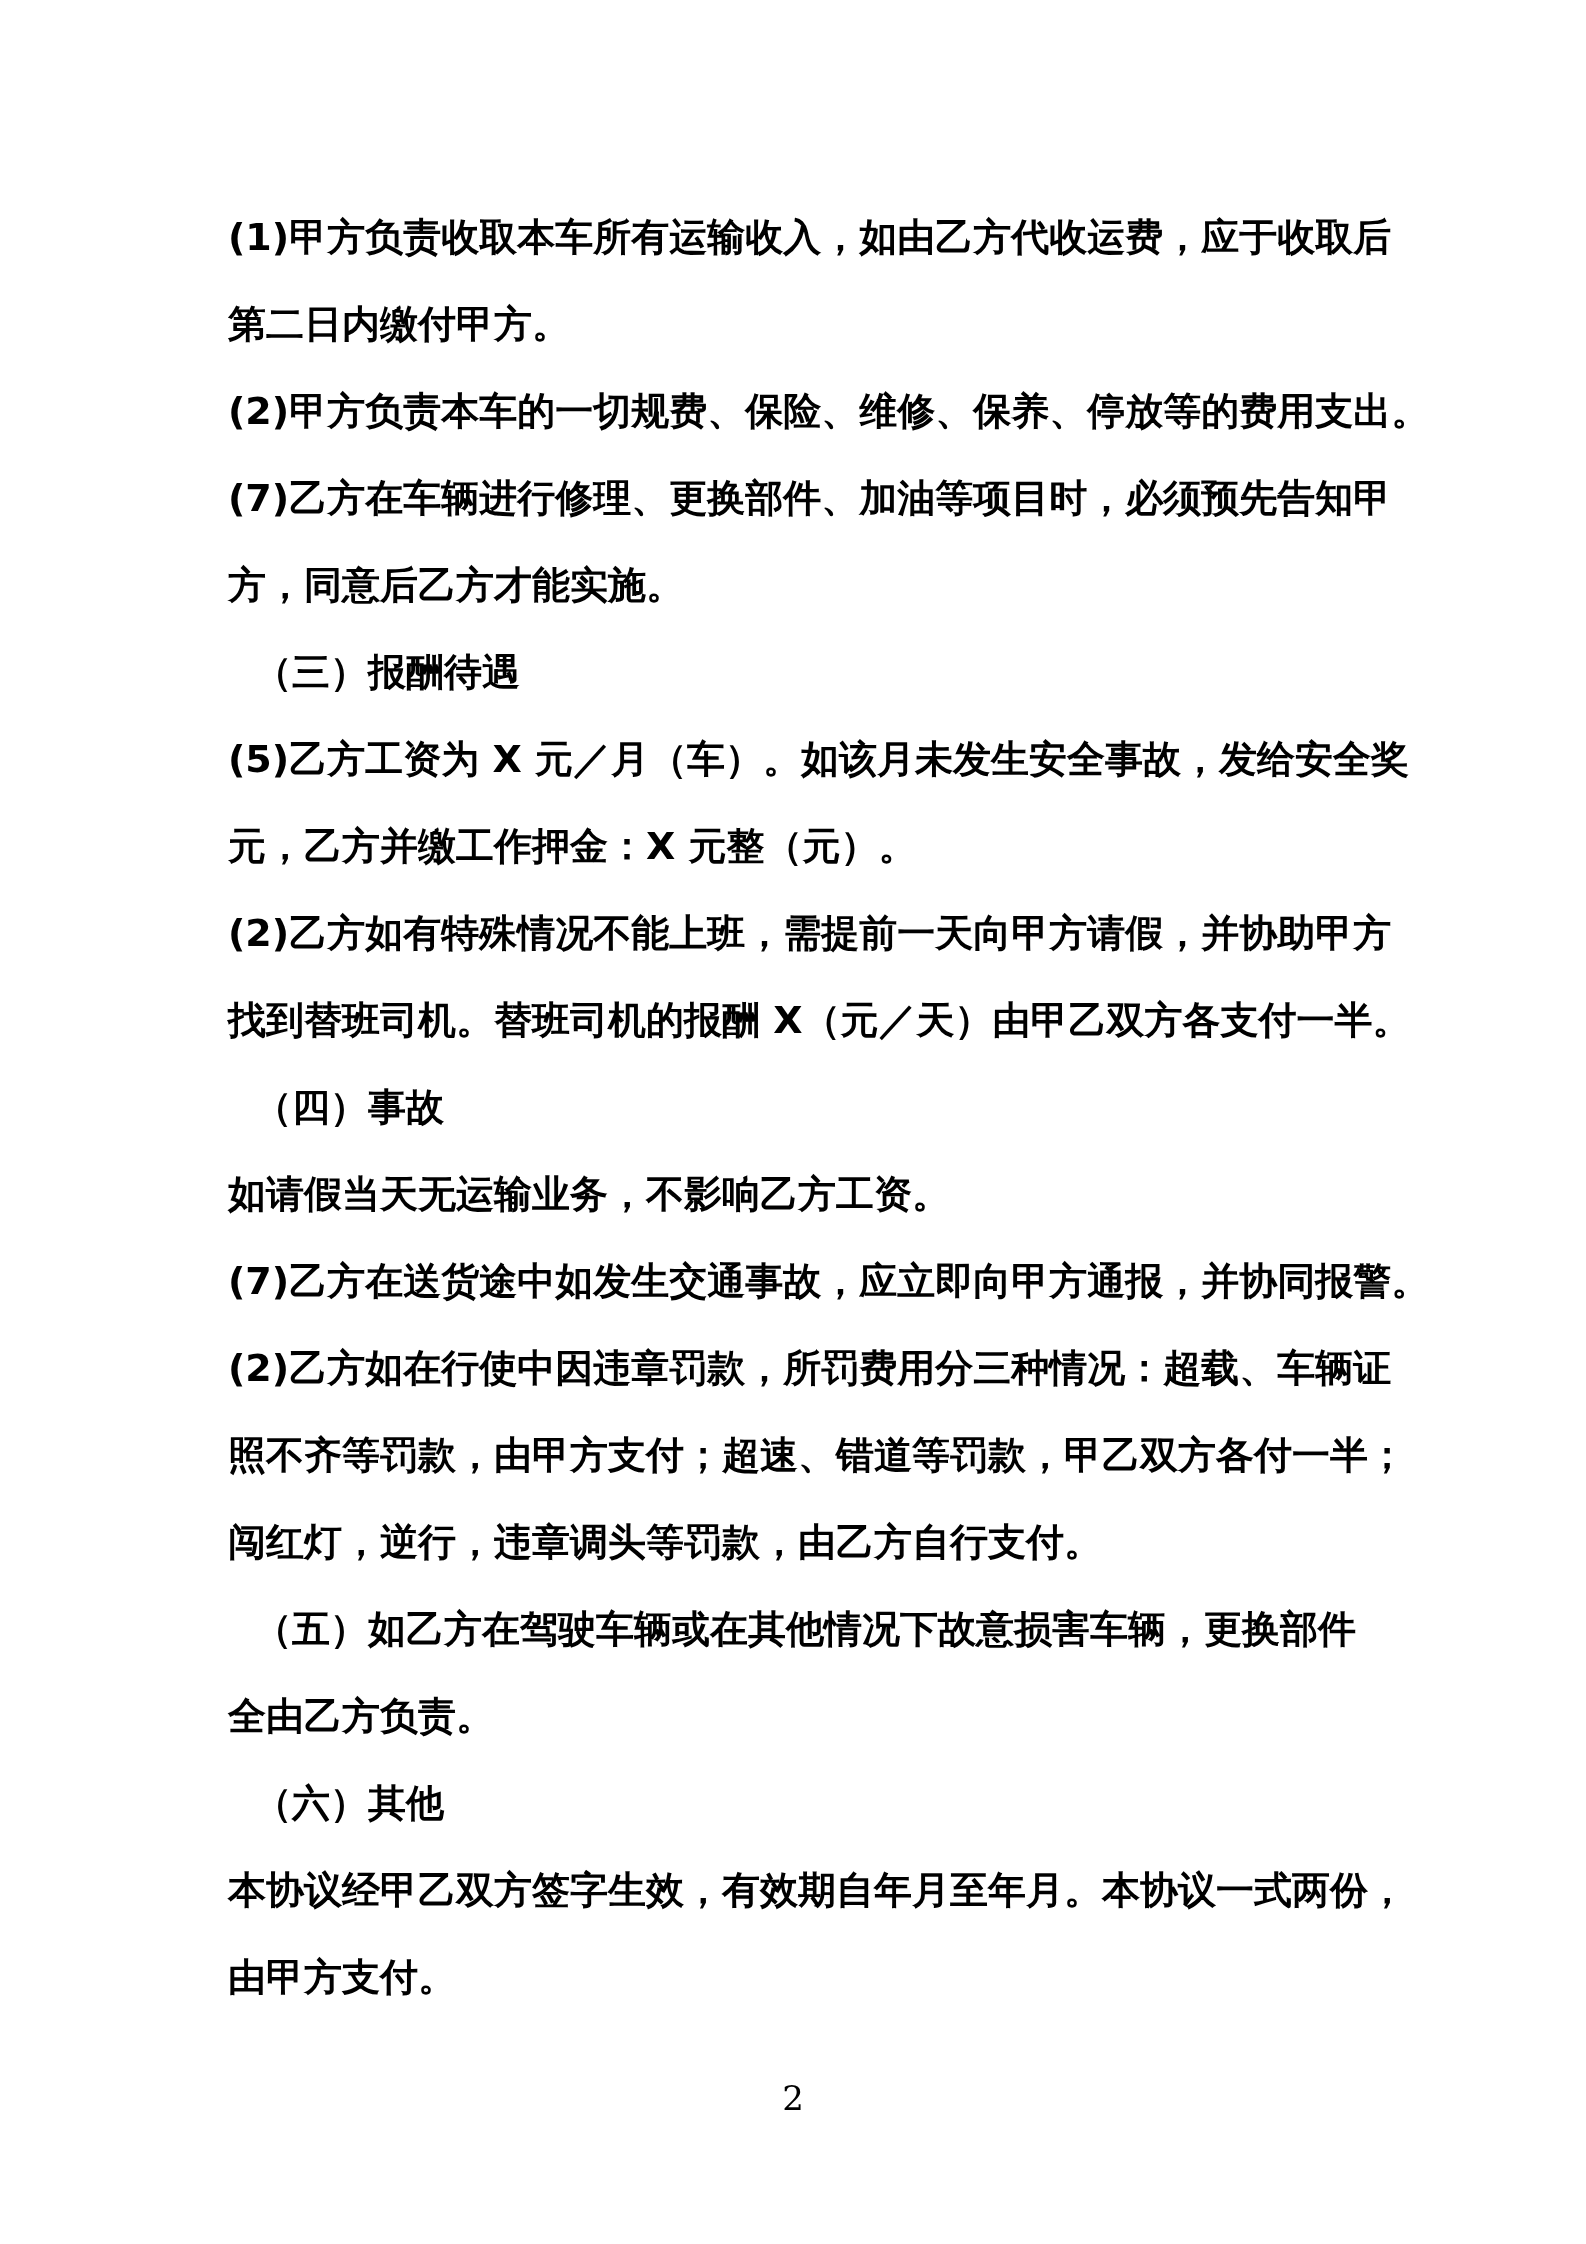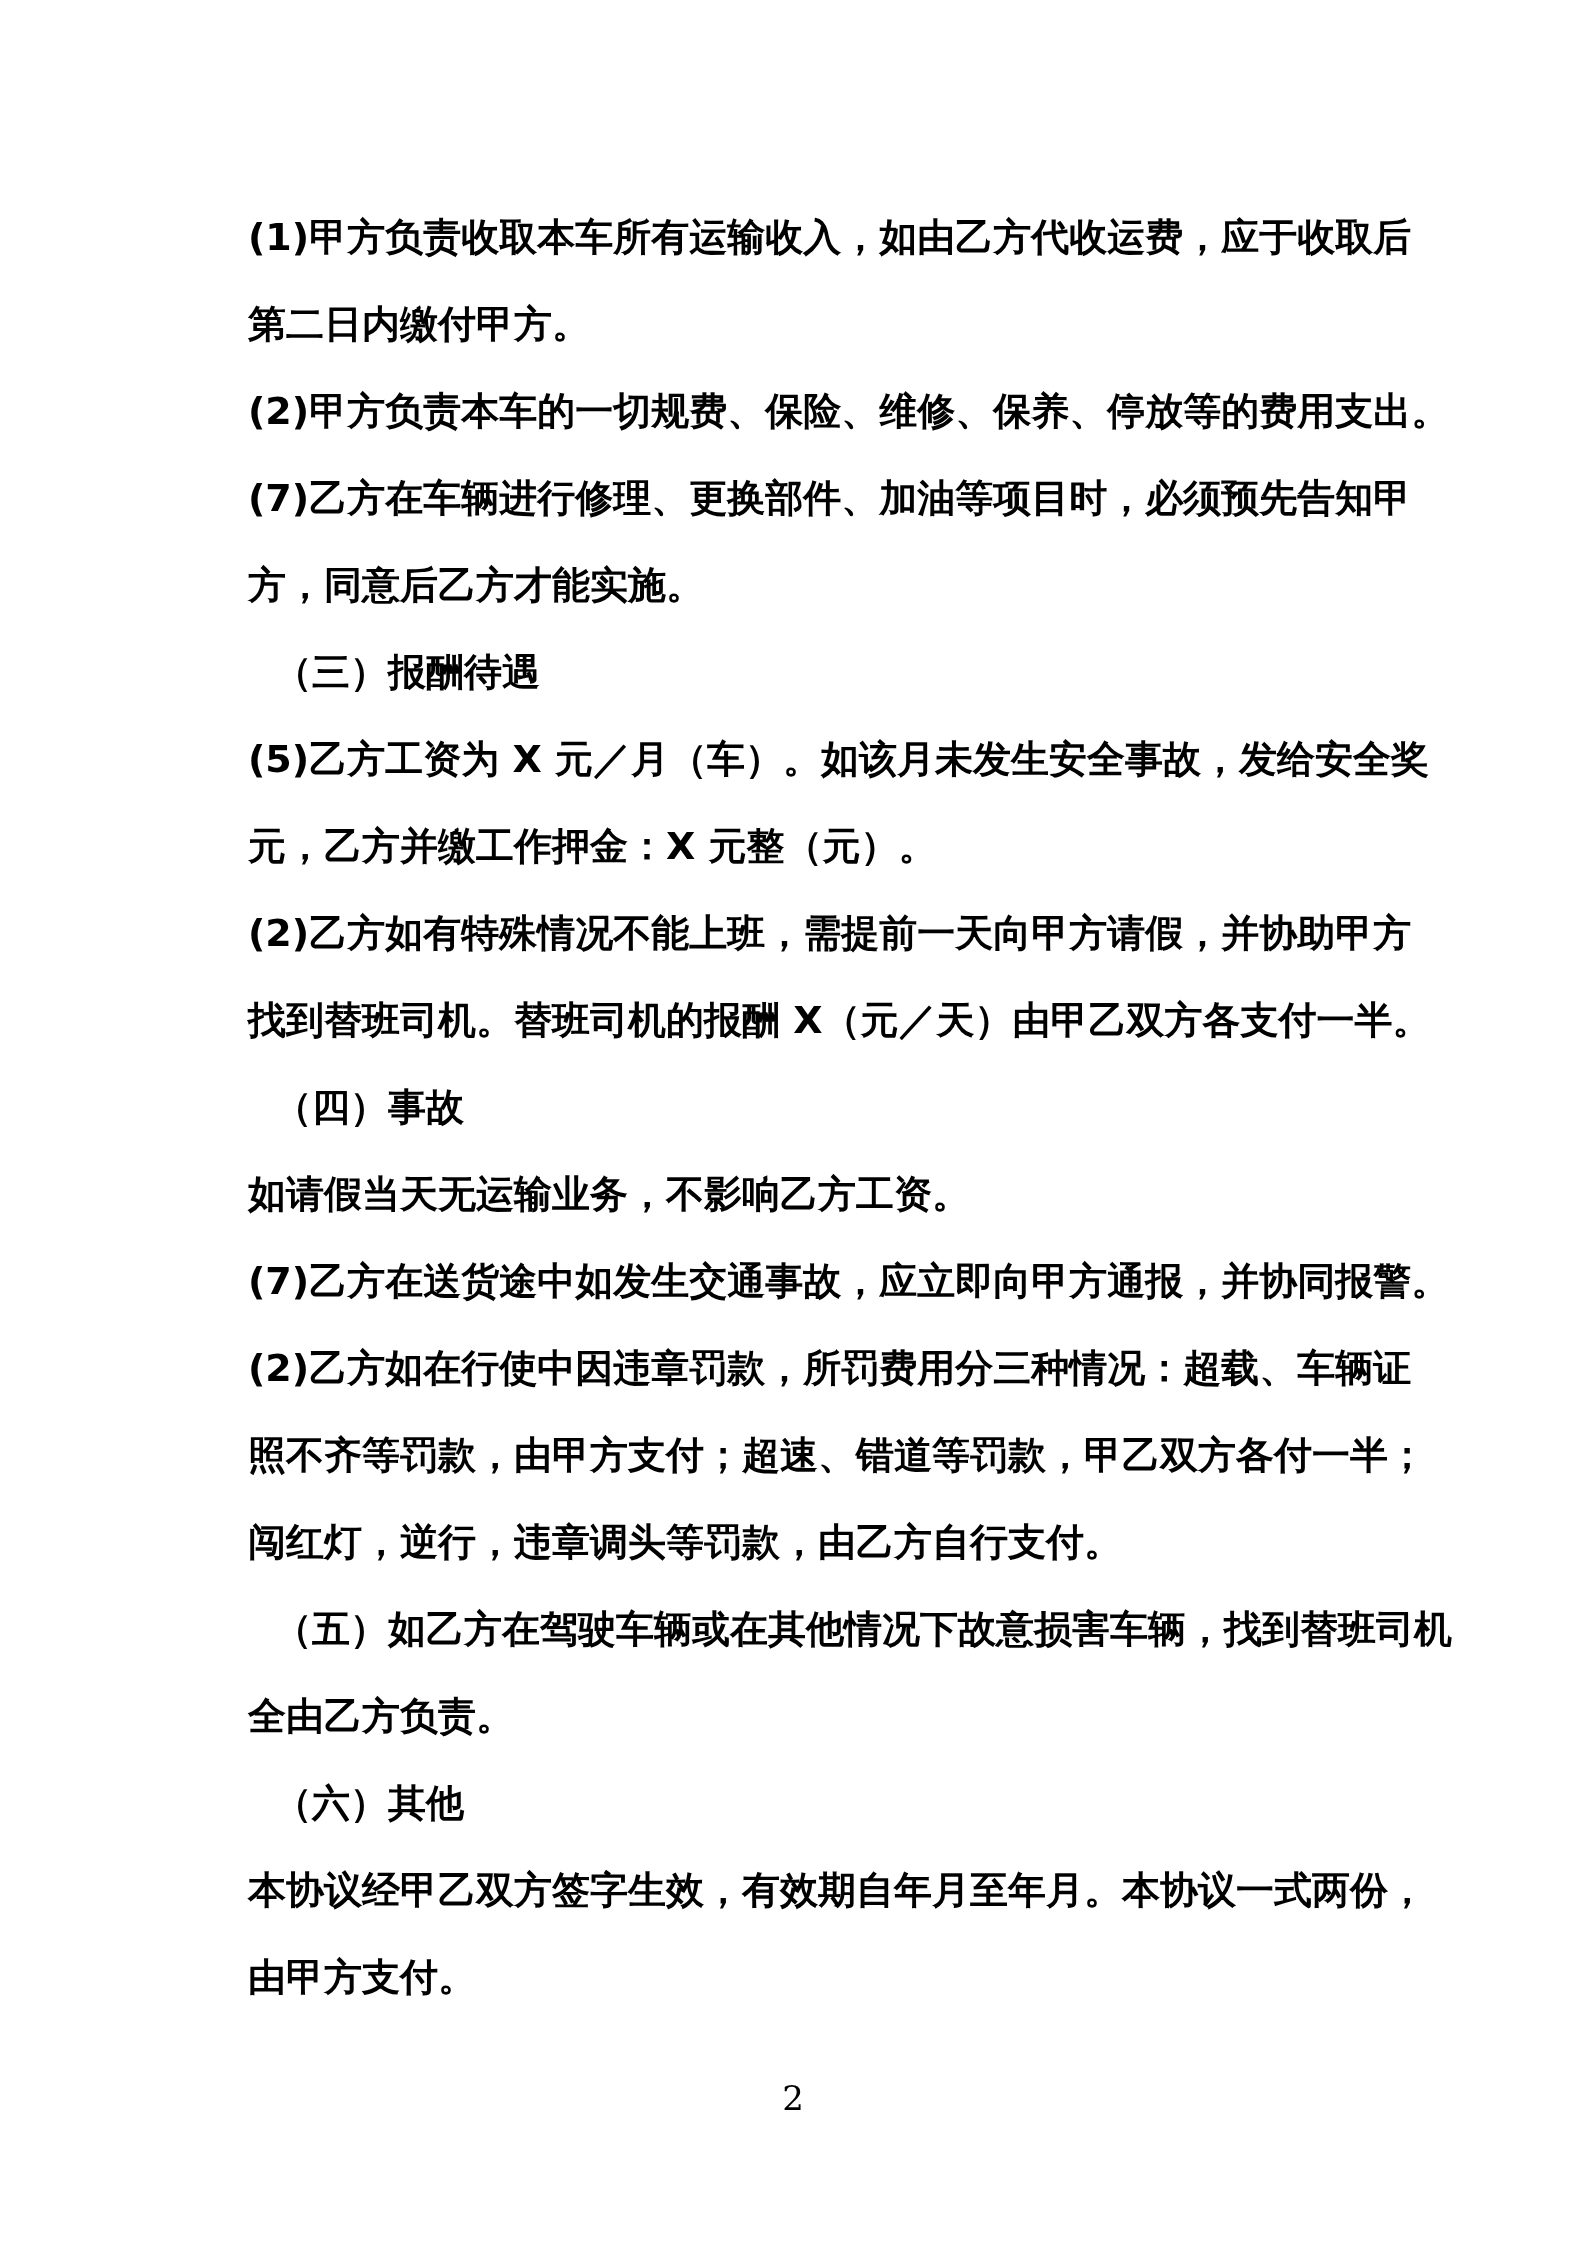--- a/index.html
+++ b/index.html
@@ -11,21 +11,21 @@
     position: relative;
     width: 1586px;
     height: 2244px;
     background: #ffffff;
     color: #000000;
     font-family: "DejaVu Sans", "Liberation Sans", sans-serif;
     overflow: hidden;
   }
   .text-block {
     position: absolute;
-    left: 248px;
+    left: 228px;
     top: 194px;
     width: 1112px;
   }
   .line {
     height: 87px;
     line-height: 87px;
     font-size: 38px;
     font-weight: 600;
     letter-spacing: 0px;
     white-space: nowrap;
@@ -60,20 +60,20 @@
     <div class="line">(5)乙方工资为 X 元／月（车）。如该月未发生安全事故，发给安全奖</div>
     <div class="line">元，乙方并缴工作押金：X 元整（元）。</div>
     <div class="line">(2)乙方如有特殊情况不能上班，需提前一天向甲方请假，并协助甲方</div>
     <div class="line">找到替班司机。替班司机的报酬 X（元／天）由甲乙双方各支付一半。</div>
     <div class="line indent">（四）事故</div>
     <div class="line">如请假当天无运输业务，不影响乙方工资。</div>
     <div class="line">(7)乙方在送货途中如发生交通事故，应立即向甲方通报，并协同报警。</div>
     <div class="line">(2)乙方如在行使中因违章罚款，所罚费用分三种情况：超载、车辆证</div>
     <div class="line">照不齐等罚款，由甲方支付；超速、错道等罚款，甲乙双方各付一半；</div>
     <div class="line">闯红灯，逆行，违章调头等罚款，由乙方自行支付。</div>
-    <div class="line indent">（五）如乙方在驾驶车辆或在其他情况下故意损害车辆，找到替班司机</div>
+    <div class="line indent">（五）如乙方在驾驶车辆或在其他情况下故意损害车辆，更换部件</div>
     <div class="line">全由乙方负责。</div>
     <div class="line indent">（六）其他</div>
     <div class="line">本协议经甲乙双方签字生效，有效期自年月至年月。本协议一式两份，</div>
     <div class="line">由甲方支付。</div>
   </div>
   <div class="page-number">2</div>
 </div>
 
 </body></html>

